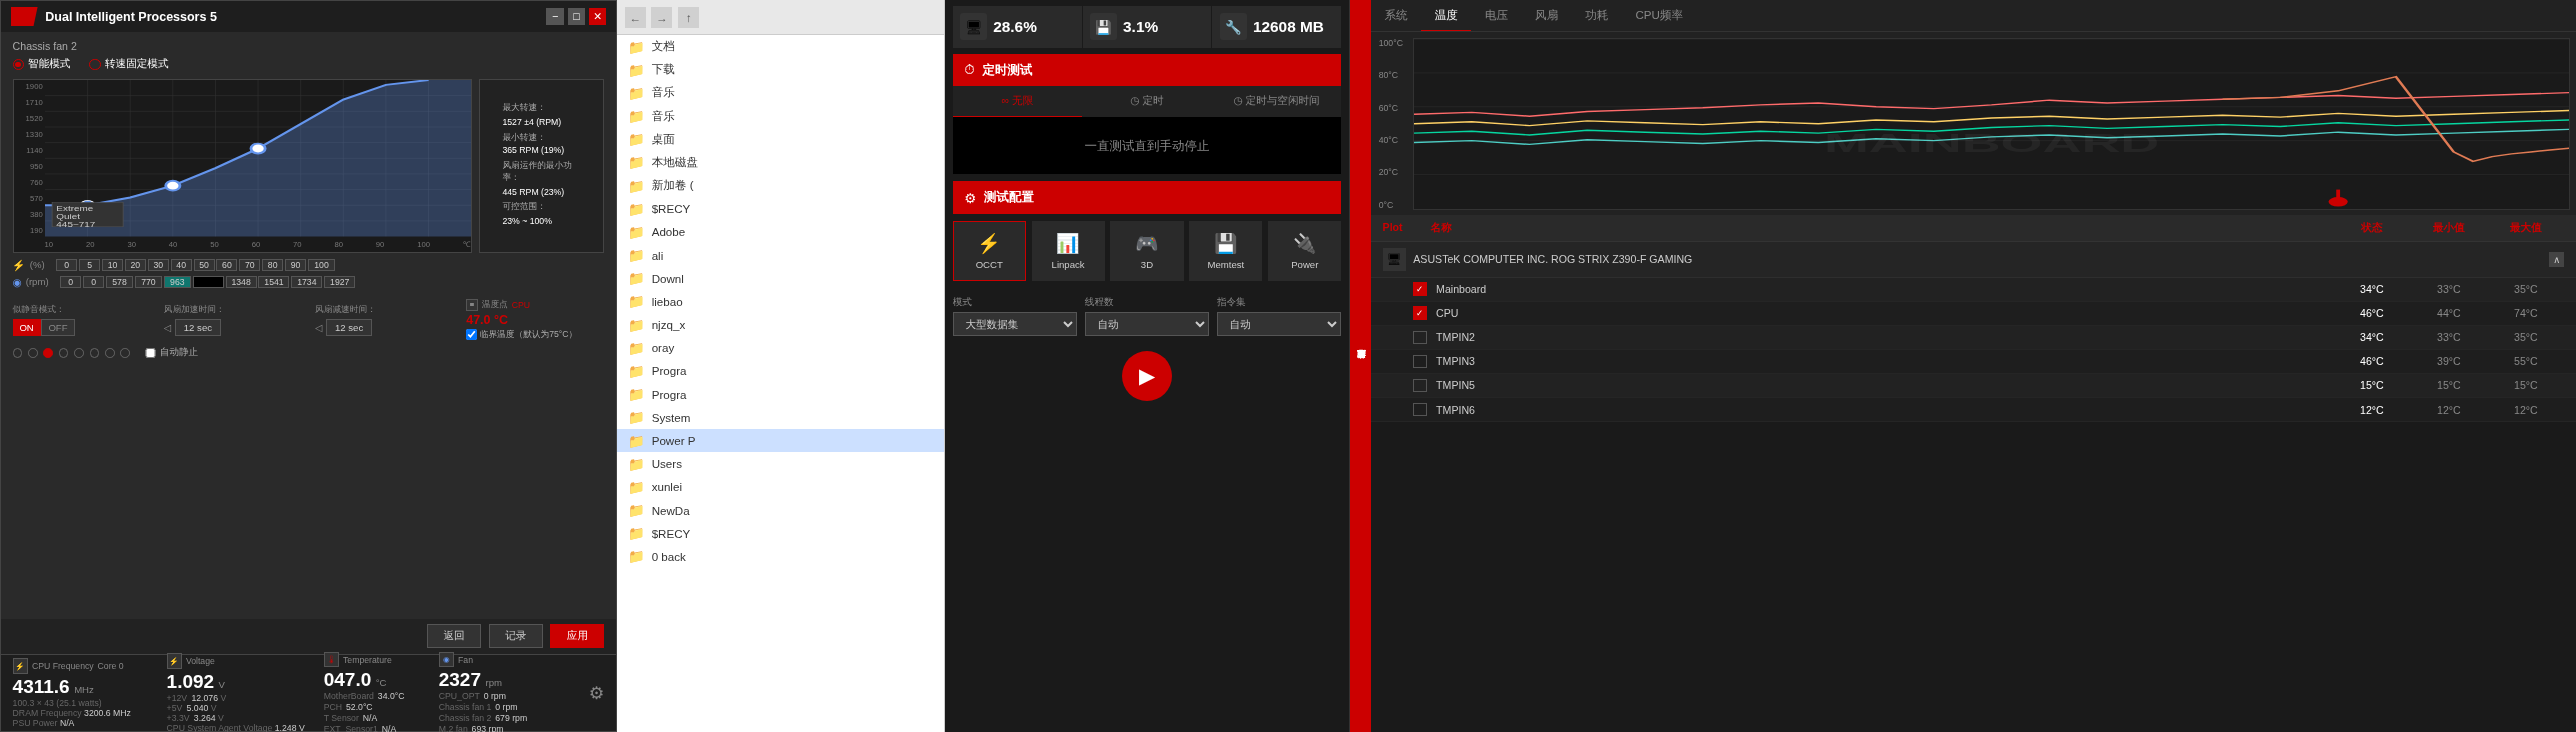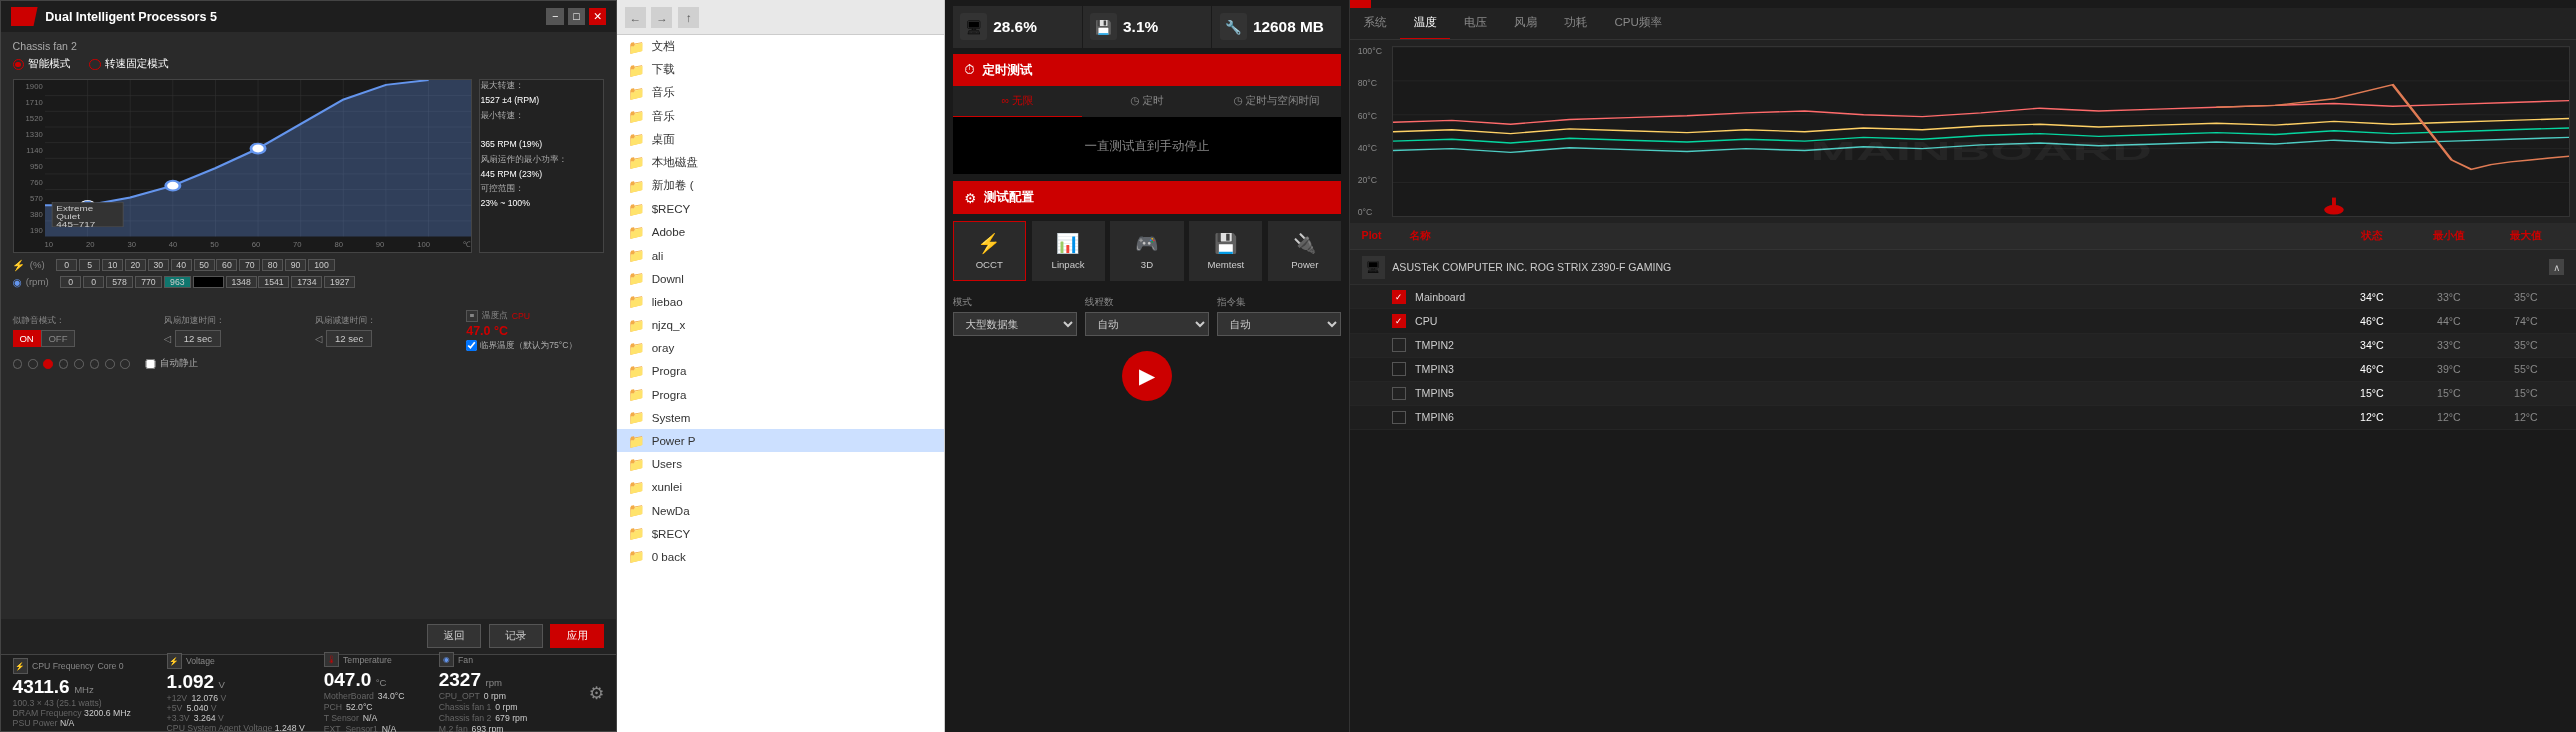--- a/index.html
+++ b/index.html
@@ -338,24 +338,24 @@
           <span style="color:#777;font-size:7.7px">50</span>
           <span style="color:#777;font-size:7.7px">60</span>
           <span style="color:#777;font-size:7.7px">70</span>
           <span style="color:#777;font-size:7.7px">80</span>
           <span style="color:#777;font-size:7.7px">90</span>
           <span style="color:#777;font-size:7.7px">100</span>
           <span style="color:#777;font-size:7.7px">℃</span>
         </div>
       </div>
 
-      <div style="width:125px;background:#222;border:1px solid #444;padding:0;font-size:8.7px;">
+      <div style="width:125px;background:#222;border:1px solid #444;padding:22px;font-size:8.7px;">
         <div style="color:#aaa;margin-bottom:2.9px"><span>最大转速：</span></div>
         <div style="color:#fff;margin-bottom:4.8px">1527 ±4 (RPM)</div>
-        <div style="color:#aaa;margin-bottom:17px"><span>最小转速：</span></div>
+        <div style="color:#aaa;margin-bottom:1px"><span>最小转速：</span></div>
         <div style="color:#fff;margin-bottom:4.8px">365 RPM (19%)</div>
         <div style="color:#aaa;margin-bottom:2.9px"><span>风扇运作的最小功率：</span></div>
         <div style="color:#fff;margin-bottom:4.8px">445 RPM (23%)</div>
         <div style="color:#aaa;margin-bottom:2.9px"><span>可控范围：</span></div>
         <div style="color:#fff">23% ~ 100%</div>
       </div>
     </div>
 
     <div style="margin-top:5.8px;display:flex;align-items:center;gap:7.7px">
       <div style="display:flex;gap:3.9px;margin-right:3.9px">
@@ -390,21 +390,21 @@
         <input type="text" value="770" style="width: 27px; background: rgb(51, 51, 51); border: 1px solid rgb(85, 85, 85); color: rgb(204, 204, 204); font-size: 8.7px; text-align: center;">
         <input type="text" value="963" style="width: 27px; background: #0f766e; border: 1px solid rgb(85, 85, 85); color: rgb(204, 204, 204); font-size: 8.7px; text-align: center;">
         <input type="text" value="1156" style="width: 31px; background: #000000; border: 1px solid rgb(85, 85, 85); color: rgb(204, 204, 204); font-size: 8.7px; text-align: center; padding-left: 29px;">
         <input type="text" value="1348" style="width: 31px; background: rgb(51, 51, 51); border: 1px solid rgb(85, 85, 85); color: rgb(204, 204, 204); font-size: 8.7px; text-align: center;">
         <input type="text" value="1541" style="width: 31px; background: rgb(51, 51, 51); border: 1px solid rgb(85, 85, 85); color: rgb(204, 204, 204); font-size: 8.7px; text-align: center;">
         <input type="text" value="1734" style="width: 31px; background: rgb(51, 51, 51); border: 1px solid rgb(85, 85, 85); color: rgb(204, 204, 204); font-size: 8.7px; text-align: center;">
         <input type="text" value="1927" style="width: 31px; background: rgb(51, 51, 51); border: 1px solid rgb(85, 85, 85); color: rgb(204, 204, 204); font-size: 8.7px; text-align: center;">
       </div>
     </div>
 
-    <div style="margin-top:22px;display:grid;grid-template-columns:1fr 1fr 1fr 1fr;gap:13px;align-items:center">
+    <div style="margin-top:11px;display:grid;grid-template-columns:1fr 1fr 1fr 1fr;gap:13px;align-items:center">
       <div>
         <div style="color:#888;font-size:8.7px;margin-bottom:2.9px">似静音模式：</div>
         <div style="display:flex">
           <button style="padding:1.9px 6.8px;background:#cc0000;color:#fff;border:none;font-size:9.6px;cursor:pointer">ON</button>
           <button style="padding:1.9px 6.8px;background:#333;color:#888;border:1px solid #555;font-size:9.6px;cursor:pointer">OFF</button>
         </div>
       </div>
       <div>
         <div style="color:#888;font-size:8.7px;margin-bottom:2.9px">风扇加速时间：</div>
         <div style="display:flex;align-items:center;gap:3.9px">
@@ -743,21 +743,21 @@
         <option>自动</option>
       </select>
     </div>
   </div>
 
   <div style="padding:7.7px;display:flex;justify-content:center;background:#1a1a1a">
     <button style="width:50px;height:50px;border-radius:50%;background:#cc0000;border:none;cursor:pointer;font-size:21px;color:#fff">▶</button>
   </div>
 </div>
 
-<div class="right-panel" style="display:flex;flex-direction:column">
+<div class="right-panel" style="display:flex;flex-direction:row">
 
   <div style="width:21px;background:#cc0000;display:flex;flex-direction:column;align-items:center;justify-content:center;padding:3.9px 0">
     <span style="color:#fff;font-size:8.7px;writing-mode:vertical-rl;text-orientation:mixed;transform:rotate(180deg);white-space:nowrap">监控和系统信息监测</span>
   </div>
 
   <div style="flex:1;display:flex;flex-direction:column">
 
     <div style="display:flex;background:#222;border-bottom:1px solid #333">
       <div style="padding:7.7px 13.5px;color:#888;font-size:11.6px;cursor:pointer;border-bottom:1.9px solid transparent">系统</div>
       <div style="padding:7.7px 13.5px;color:#fff;font-size:11.6px;cursor:pointer;border-bottom:1.9px solid #cc0000">温度</div>

